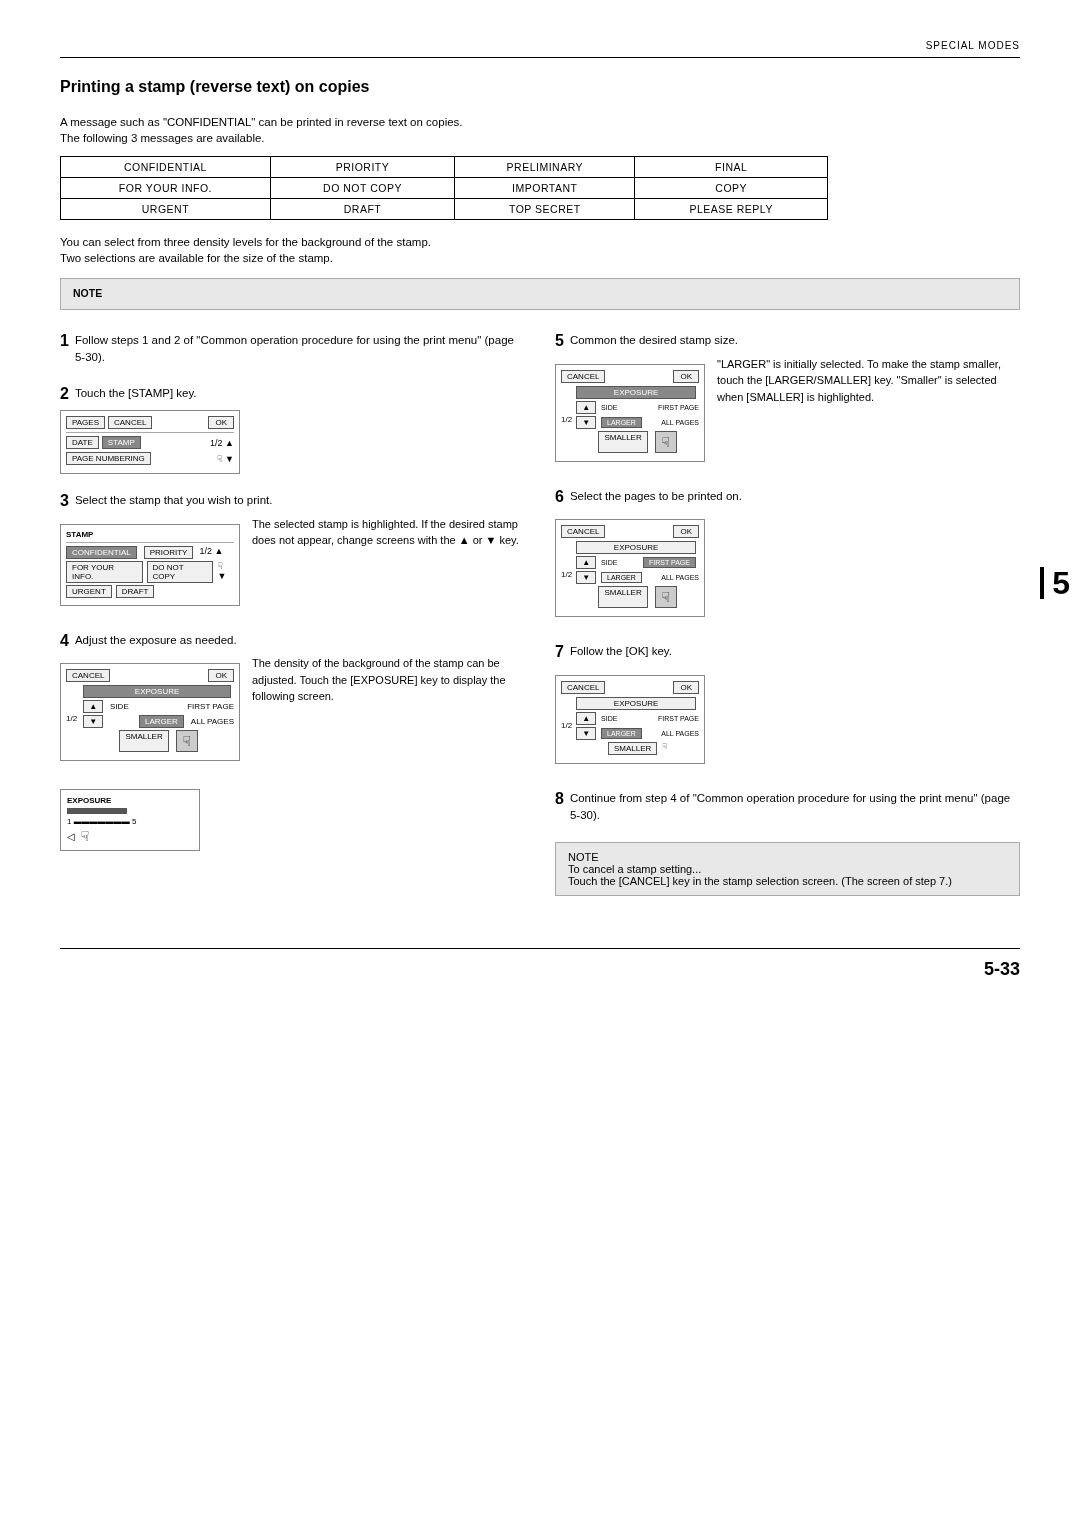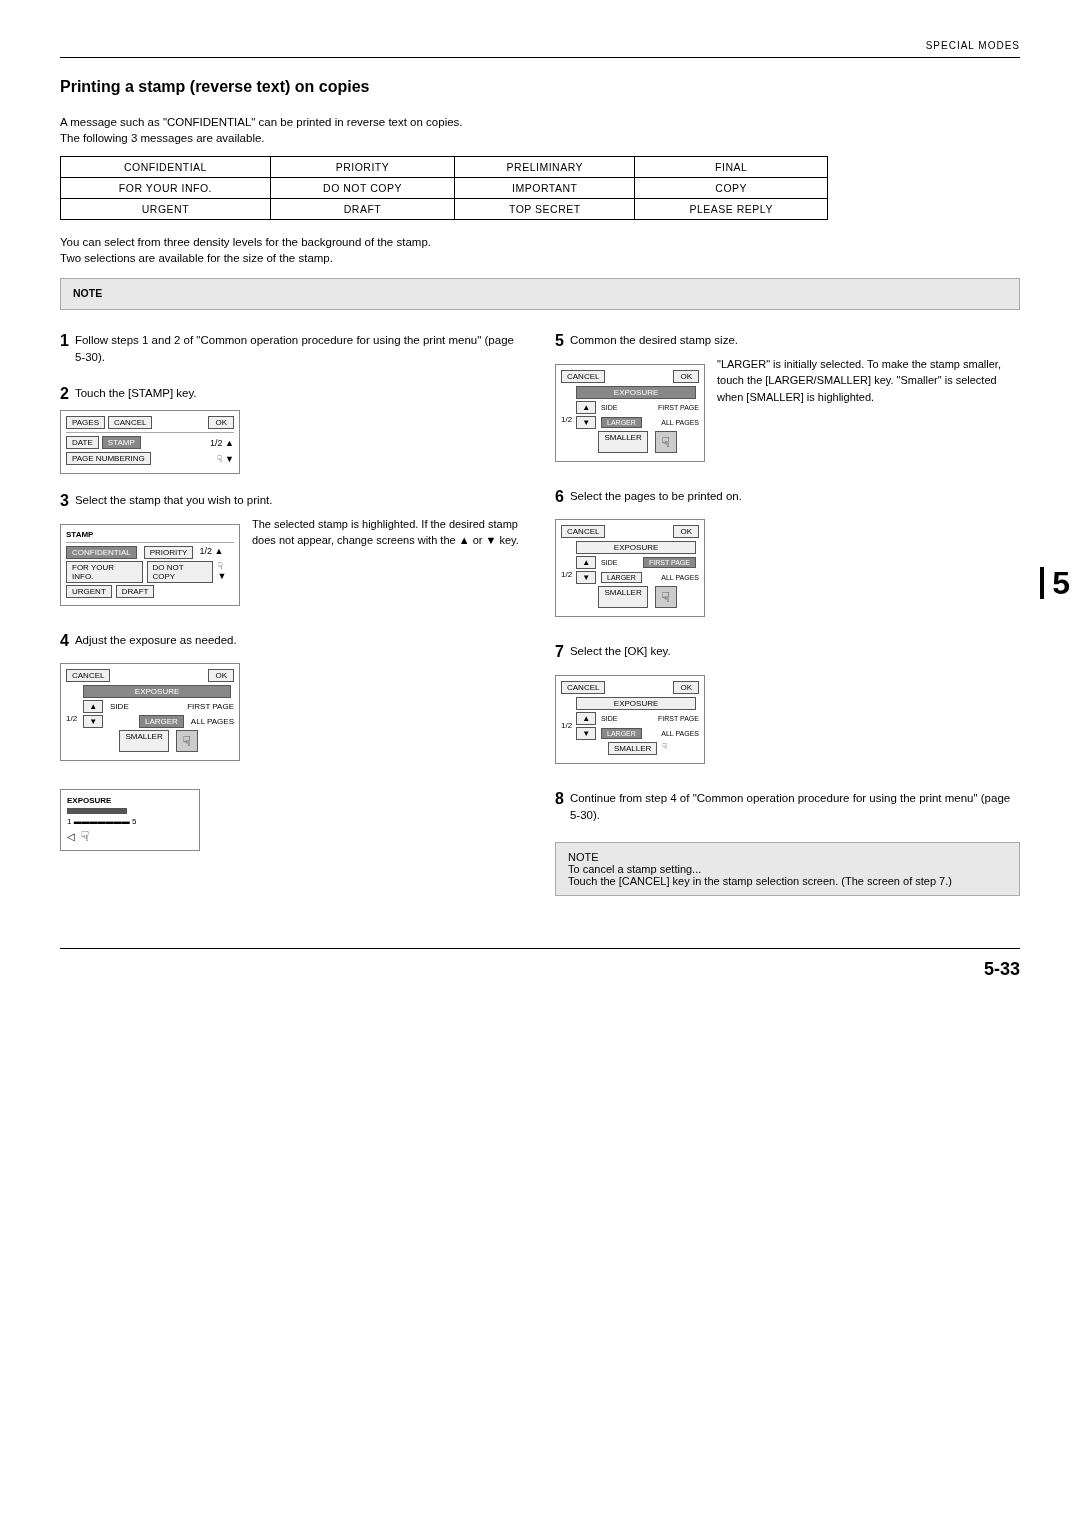--- a/index.html
+++ b/index.html
@@ -335,20 +335,21 @@
                   <span style="font-size:8px;">ALL PAGES</span>
                 </div>
                 <div style="display:flex;justify-content:center;margin-top:2px;">
                   <span class="mockup-btn">SMALLER</span>
                   <span class="mockup-icon">☟</span>
                 </div>
               </div>
             </div>
           </div>
         </div>
+        <div class="step-desc">The density of the background of the stamp can be adjusted. Touch the [EXPOSURE] key to display the following screen.</div>
       </div>
 
       <div class="step-with-desc" style="margin-top:10px;">
         <div style="flex-shrink:0">
           <div class="exposure-box">
             <div style="font-size:8px;font-weight:bold;margin-bottom:3px;">EXPOSURE</div>
             <div style="display:flex;gap:4px;align-items:center;margin-bottom:3px;">
               <div style="width:60px;height:6px;background:#555;"></div>
             </div>
             <div style="font-size:8px;margin-bottom:2px;">1 ▬▬▬▬▬▬▬ 5</div>
@@ -435,21 +436,21 @@
               </div>
             </div>
           </div>
         </div>
       </div>
     </div>
 
     <div class="step">
       <div class="step-header">
         <span class="step-number">7</span>
-        <span class="step-text">Select the [OK] key.</span>
+        <span class="step-text">Follow the [OK] key.</span>
       </div>
       <div class="step-with-desc">
         <div style="flex-shrink:0">
           <div class="ui-mockup ui-mockup-sm">
             <div class="mockup-row" style="justify-content:space-between">
               <span class="mockup-btn">CANCEL</span>
               <span class="mockup-ok-btn">OK</span>
             </div>
             <div class="mockup-row">
               <span style="font-size:8px;margin-right:4px;">1/2</span>

